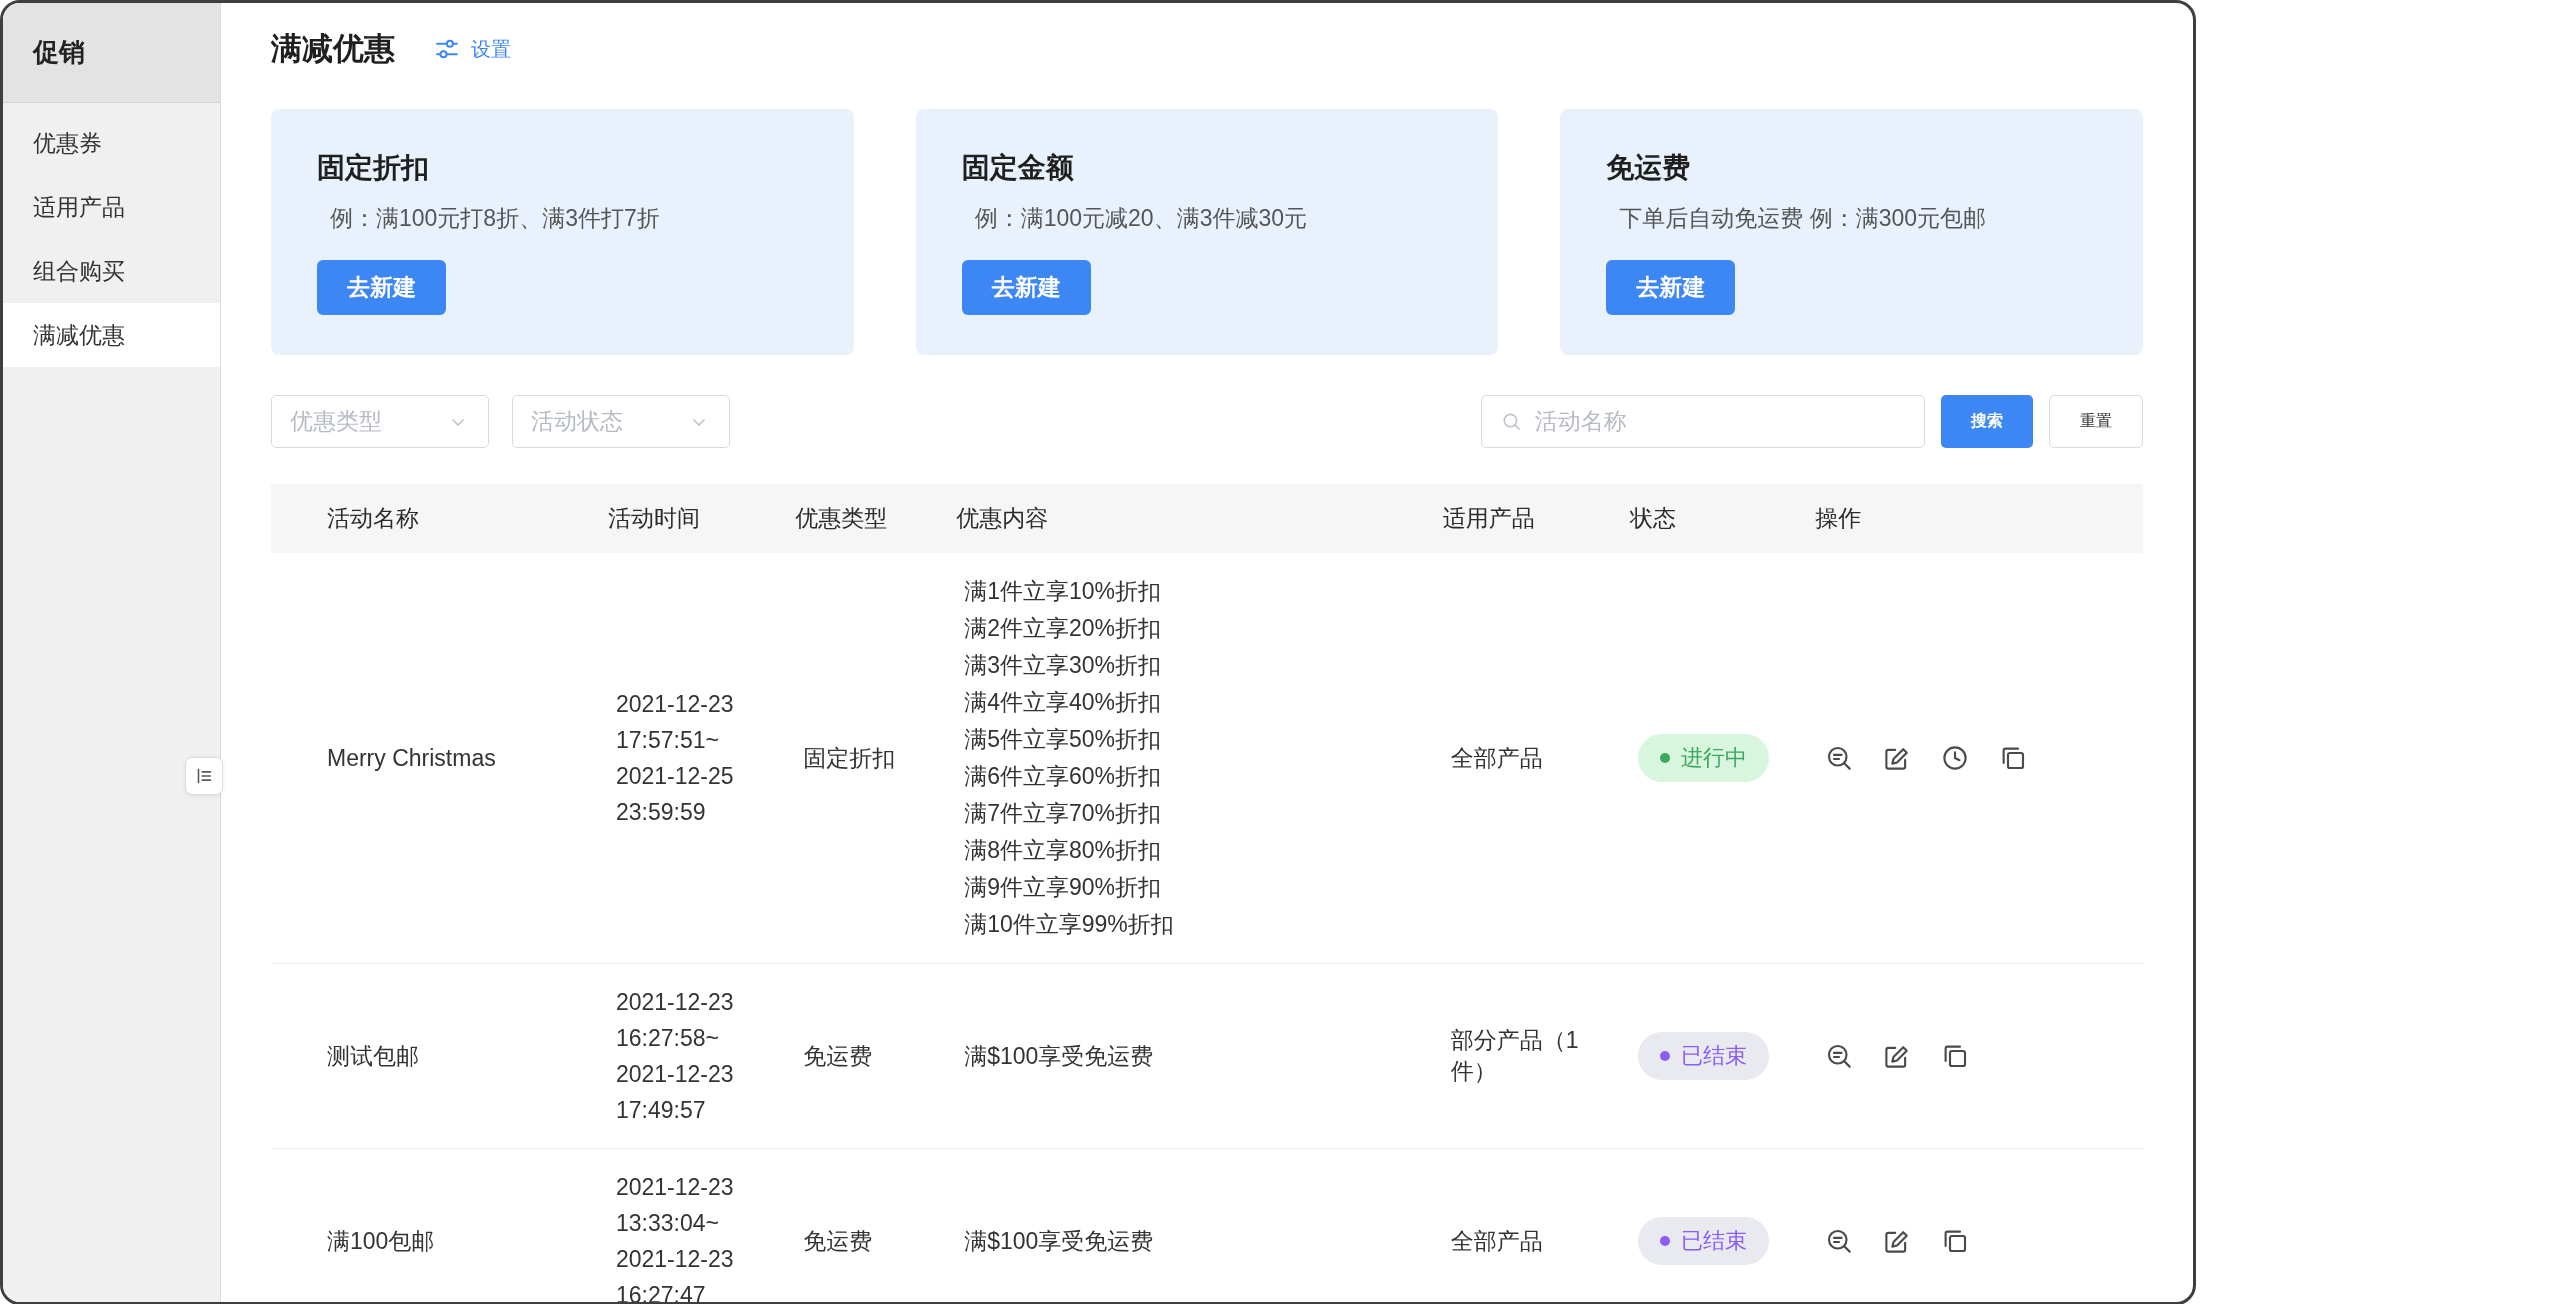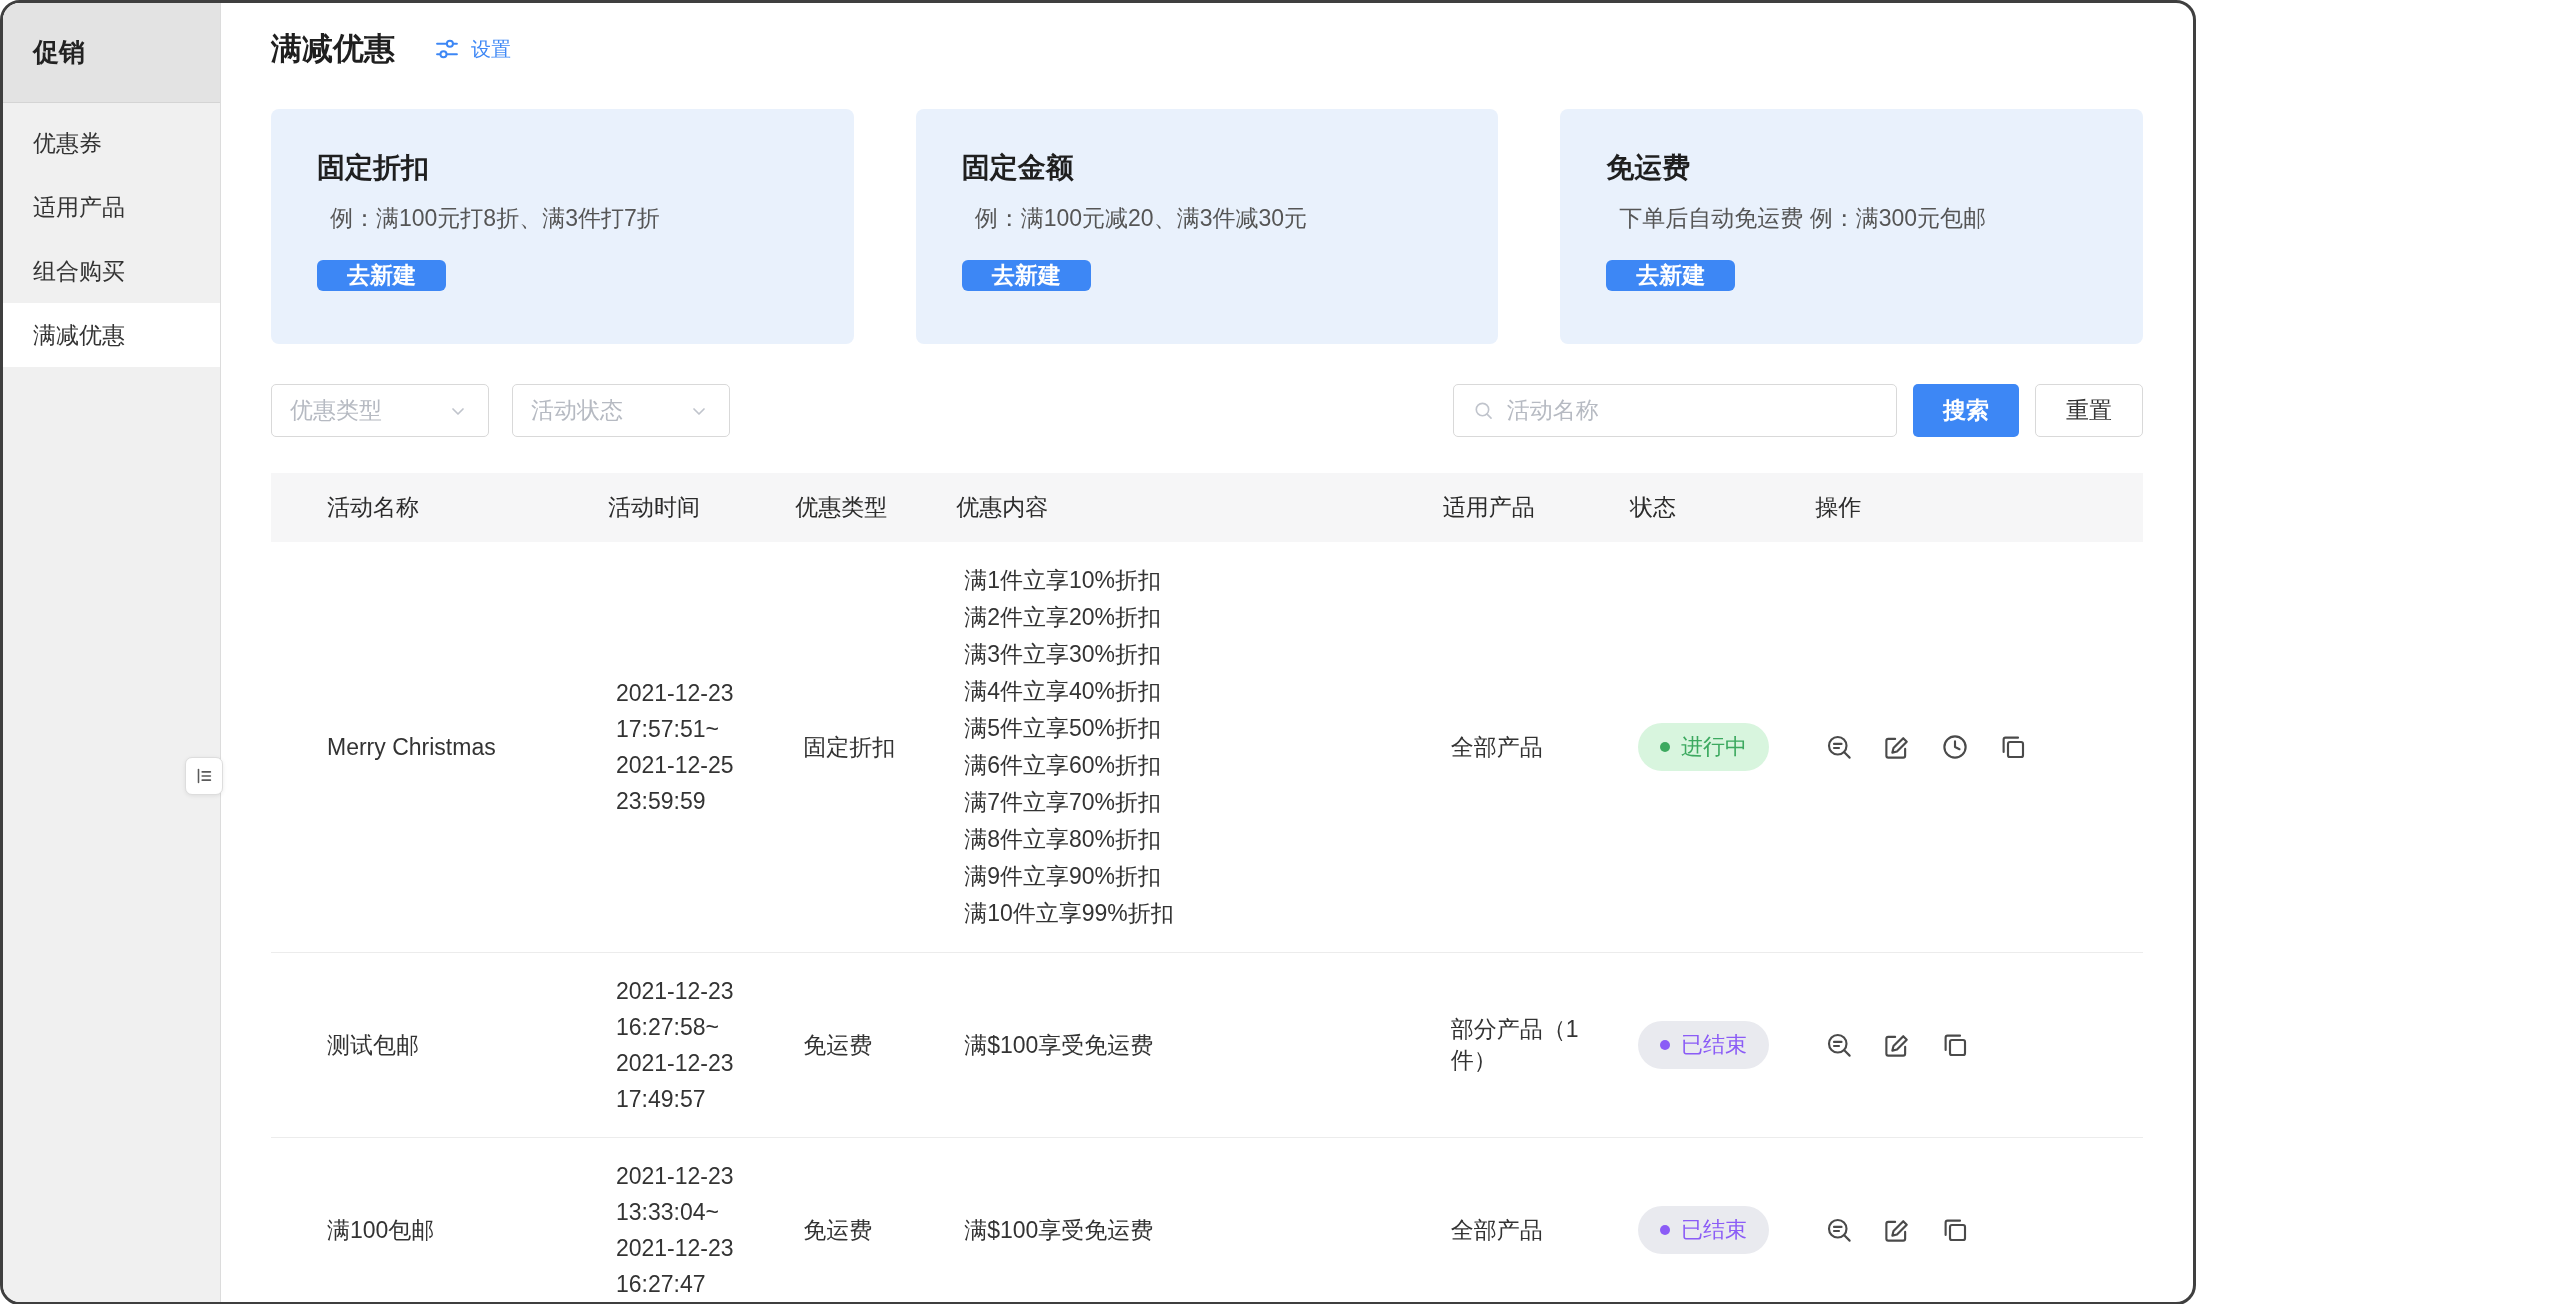--- a/index.html
+++ b/index.html
@@ -29,36 +29,36 @@
   .page-title { font-size: 31px; font-weight: 700; color: #1f1f1f; }
   .settings-link { display: flex; align-items: center; gap: 10px; color: #3d87f5;
                    font-size: 20px; cursor: pointer; }
 
   
   .cards { display: flex; gap: 62px; margin-top: 14px; }
   .card { flex: 1; background: #e9f1fc; border-radius: 8px; padding: 40px 46px; min-height: 235px; }
   .card-title { font-size: 28px; font-weight: 700; color: #1f1f1f; }
   .card-desc { font-size: 23px; color: #555; margin-top: 16px; margin-left: 13px; }
   .card-btn { margin-top: 26px; display: inline-block; background: #3d87f5; color: #fff;
-              font-size: 23px; font-weight: 600; padding: 0 30px; border-radius: 6px;
+              font-size: 23px; font-weight: 600; padding: 12px 30px; border-radius: 6px;
               border: none; cursor: pointer; font-family: inherit; }
 
   
   .filters { margin-top: 40px; display: flex; align-items: center; }
   .select, .input-wrap { height: 53px; border: 1px solid #d9d9d9; border-radius: 5px;
                          background: #fff; display: flex; align-items: center; padding: 0 18px; }
   .select { width: 218px; justify-content: space-between; font-size: 23px; color: #b6bac2; cursor: pointer; }
   .select + .select, .select + .input-wrap { margin-left: 23px; gap: 28px; }
   .input-wrap.sort { width: 256px; justify-content: space-between; }
   .input-wrap input { border: none; outline: none; font-size: 23px; color: #333; width: 100%;
                       background: transparent; font-family: inherit; }
   .input-wrap input::placeholder { color: #b6bac2; }
   .right-filters { margin-left: auto; display: flex; align-items: center; gap: 16px; }
   .search-wrap { width: 444px; gap: 12px; }
-  .btn { height: 53px; padding: 0 30px; border-radius: 5px; font-size: 23px; cursor: pointer; font-family: inherit; }
+  .btn { height: 53px; padding: 0 30px; border-radius: 5px; font-size: 16px; cursor: pointer; font-family: inherit; }
   .btn-primary { background: #3d87f5; color: #fff; border: none; font-weight: 600; }
   .btn-default { background: #fff; color: #333; border: 1px solid #d9d9d9; }
 
   
   .table-wrap { margin-top: 36px; }
   table { width: 100%; border-collapse: collapse; table-layout: fixed; }
   thead th { background: #f6f6f7; font-size: 23px; font-weight: 500; color: #2b2b2b;
              text-align: left; padding: 19px 8px 19px 0; }
   th:first-child, td:first-child { padding-left: 56px; }
   tbody td { font-size: 23px; color: #333; padding: 20px 8px; vertical-align: middle;

